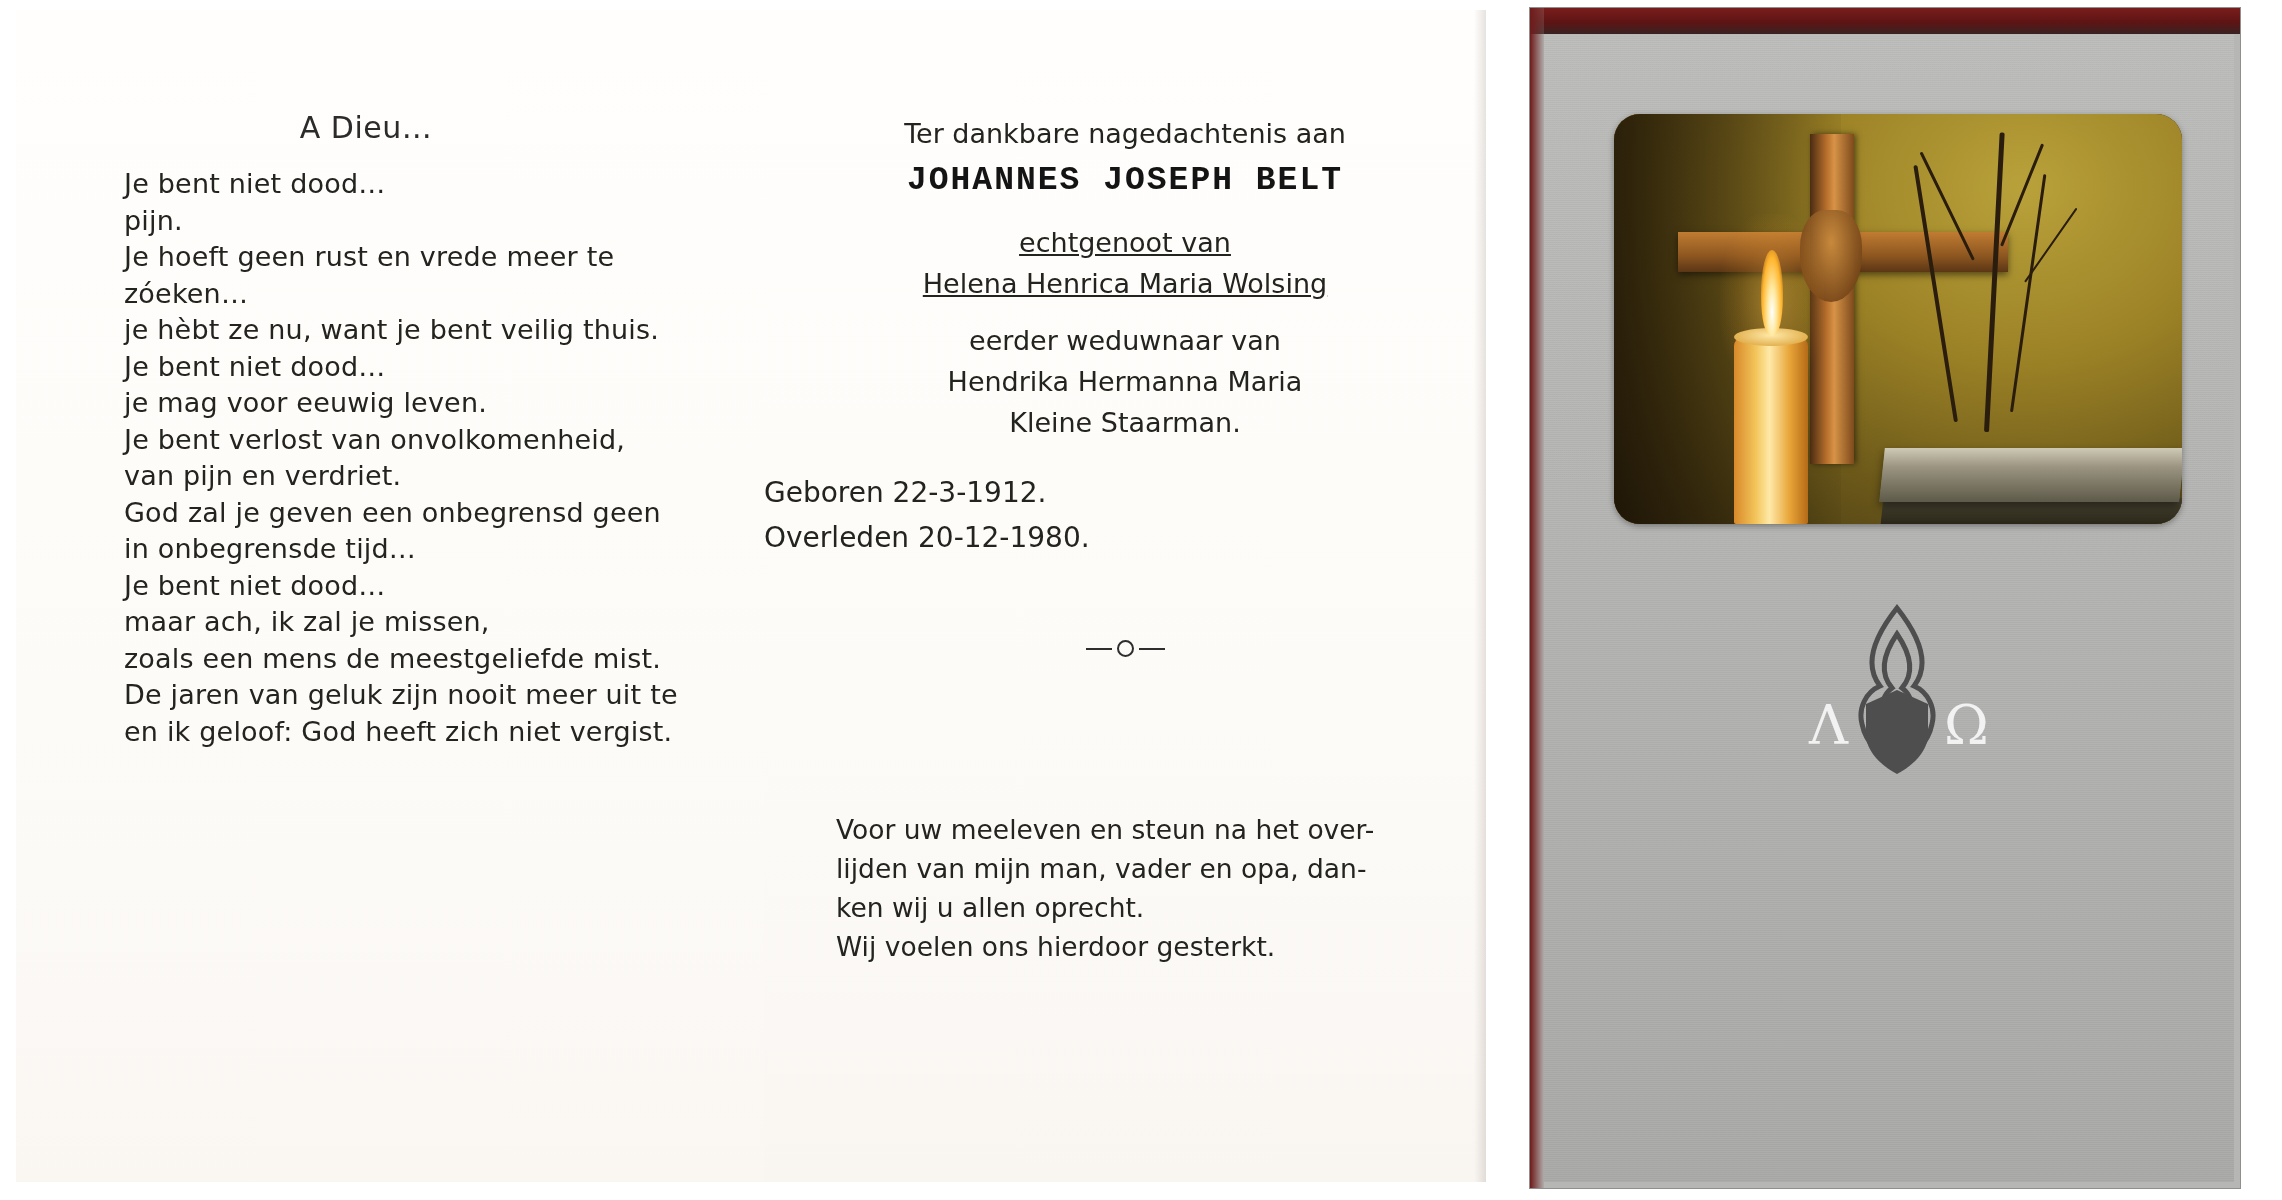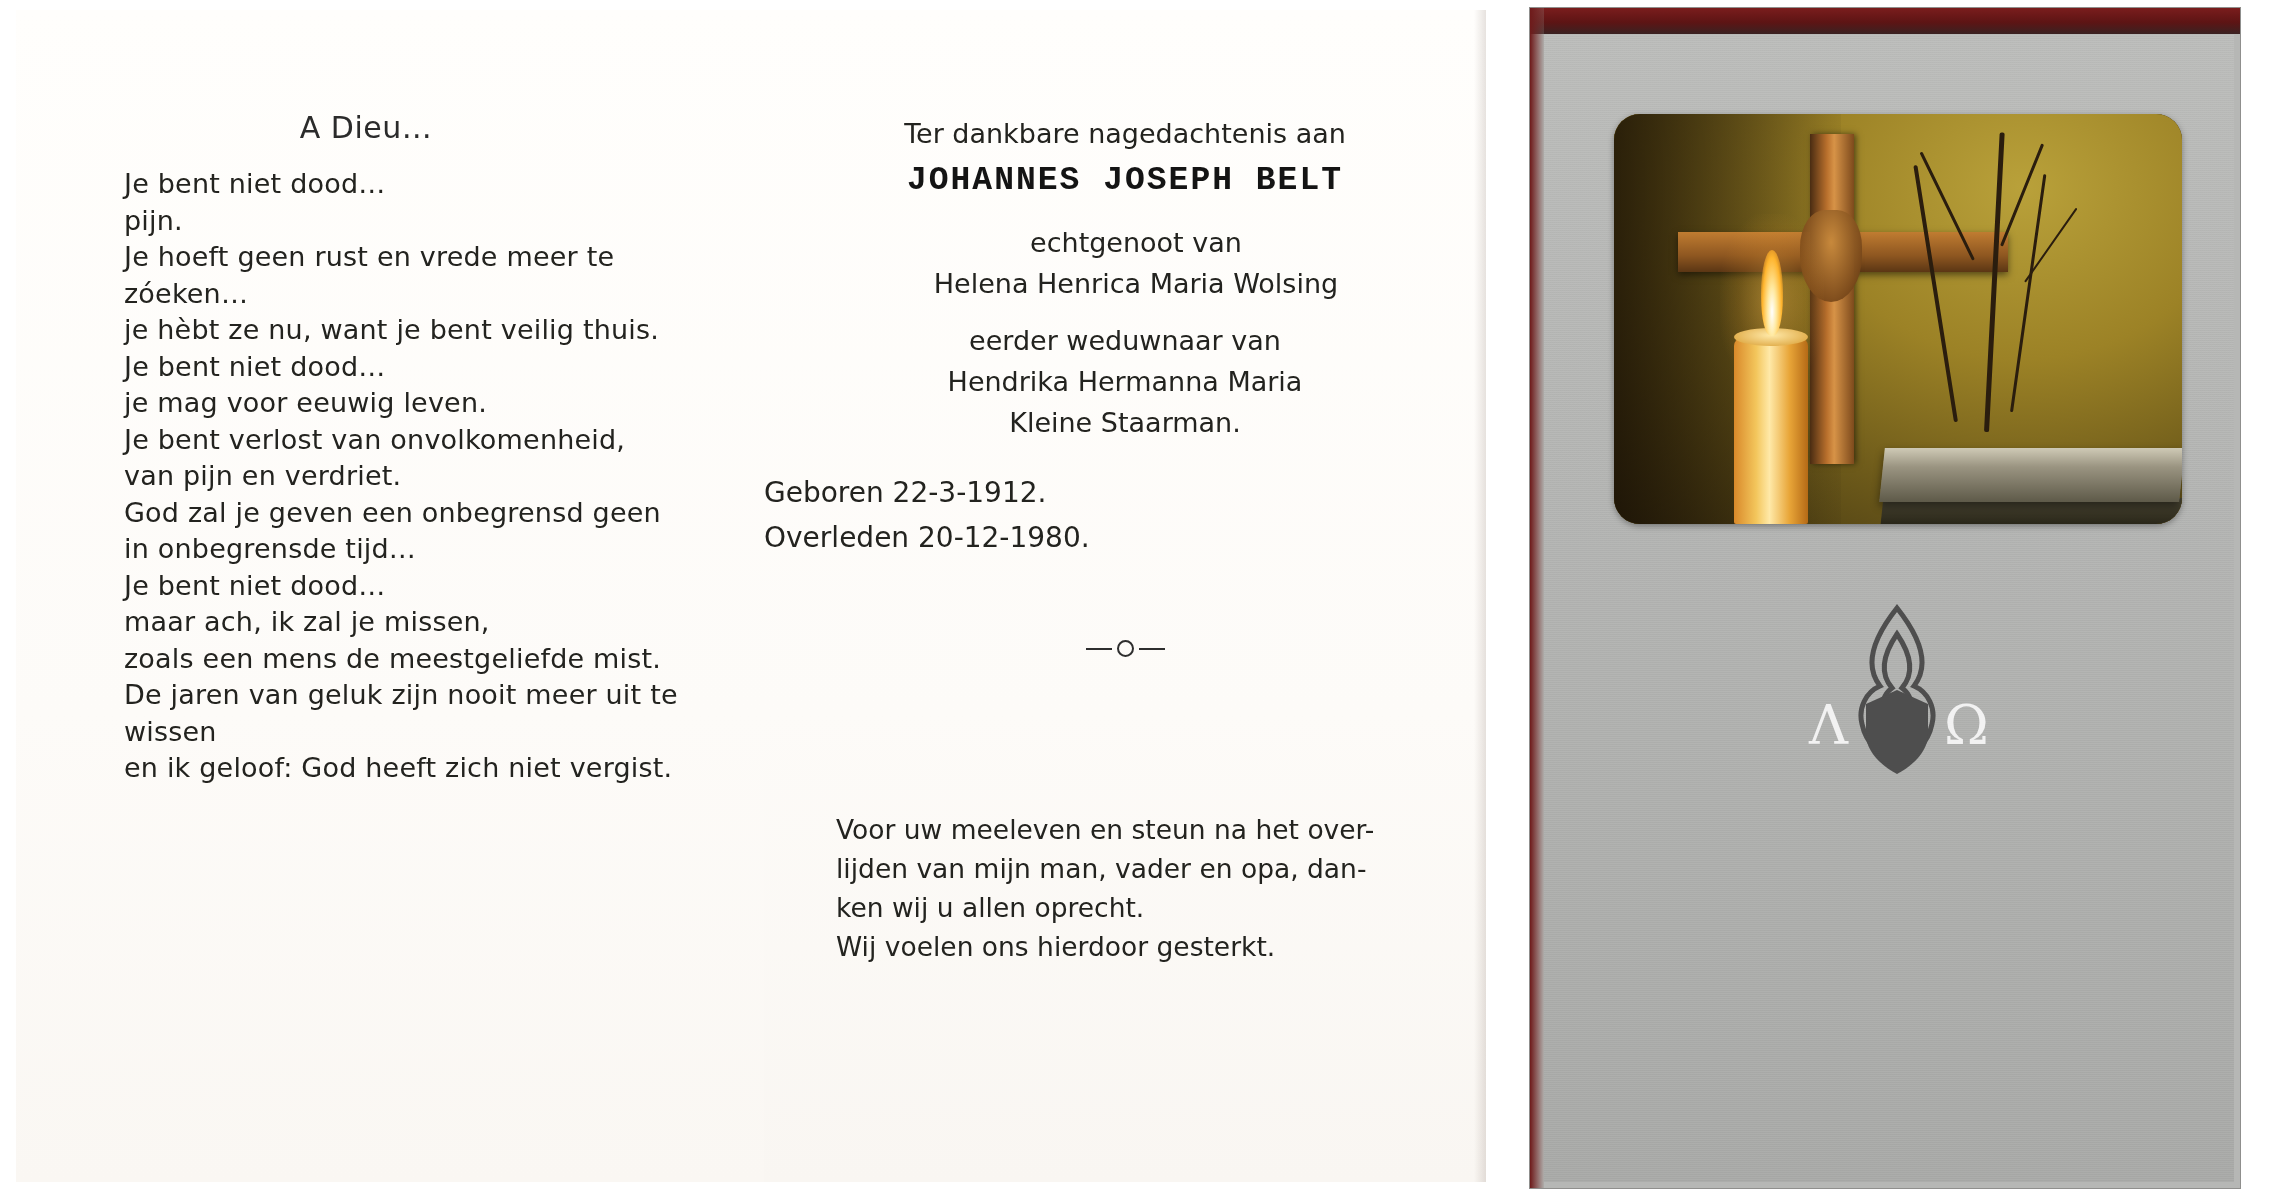--- a/index.html
+++ b/index.html
@@ -109,26 +109,27 @@
     width: 722px;
     text-align: center;
     font-size: 33px;
     font-weight: bold;
     letter-spacing: 2px;
     color: #141414;
     font-family: Liberation Mono, monospace;
   }
   .mem-rel1 {
     position: absolute;
-    left: 11px; top: 212px;
+    left: 0; top: 212px;
     width: 722px;
     text-align: center;
     font-size: 27px;
     line-height: 41px;
     color: #23231f;
+    text-decoration: underline;
   }
   .mem-rel2 {
     position: absolute;
     left: 0; top: 310px;
     width: 722px;
     text-align: center;
     font-size: 27px;
     line-height: 41px;
     color: #23231f;
   }
@@ -332,21 +333,20 @@
         <span class="ln">Je bent niet dood…</span>
         <span class="ln">je mag voor eeuwig leven.</span>
         <span class="ln just">Je bent verlost van onvolkomenheid,</span>
         <span class="ln">van pijn en verdriet.</span>
         <span class="ln">God zal je geven een onbegrensd geen</span>
         <span class="ln">in onbegrensde tijd…</span>
         <span class="ln">Je bent niet dood…</span>
         <span class="ln">maar ach, ik zal je missen,</span>
         <span class="ln">zoals een mens de meestgeliefde mist.</span>
         <span class="ln just">De jaren van geluk zijn nooit meer uit te</span>
-        <span class="ln">wissen</span>
         <span class="ln">en ik geloof: God heeft zich niet vergist.</span>
       </div>
     </div>
 
     <div class="page-right">
       <div class="mem-intro">Ter dankbare nagedachtenis aan</div>
       <div class="mem-name">JOHANNES JOSEPH BELT</div>
 
       <div class="mem-rel1">
         <div>echtgenoot van</div>

